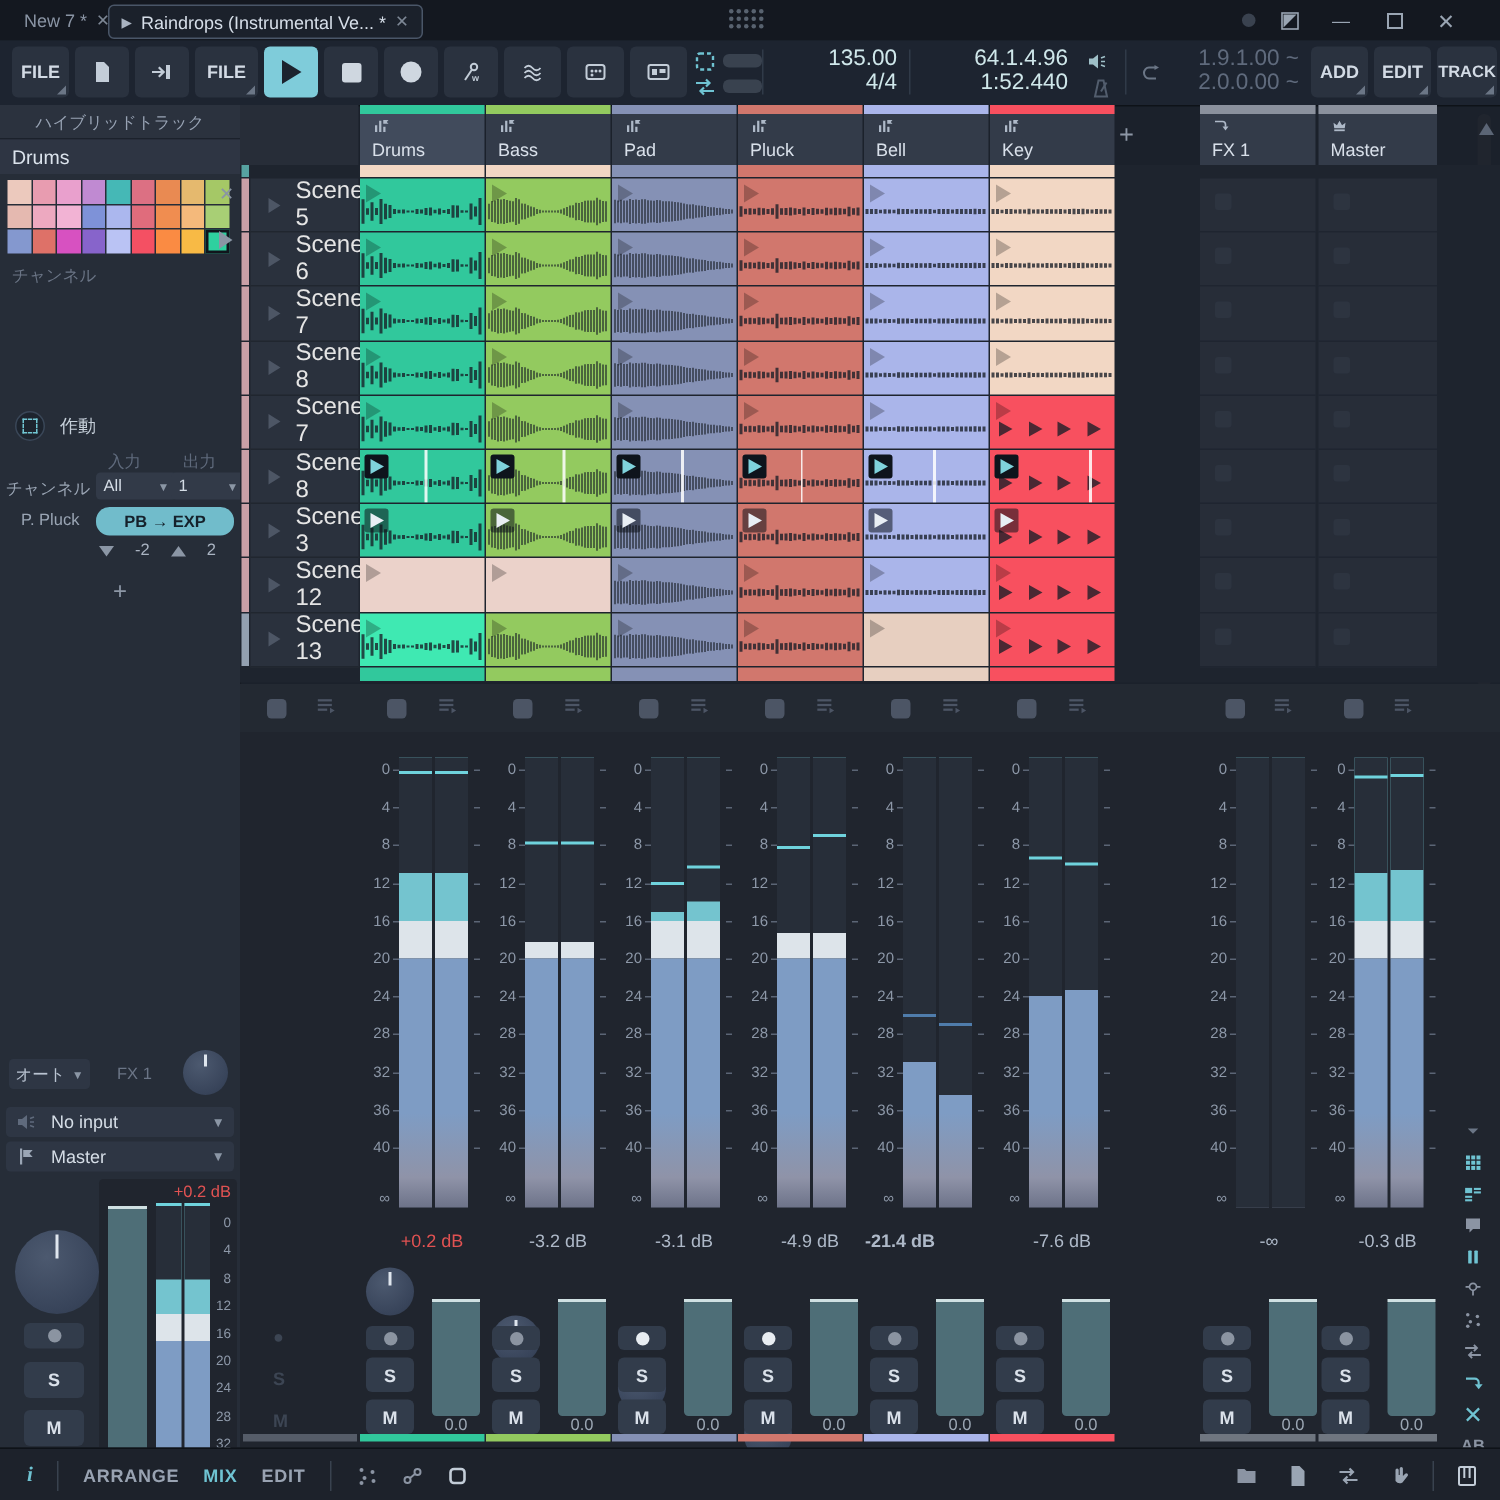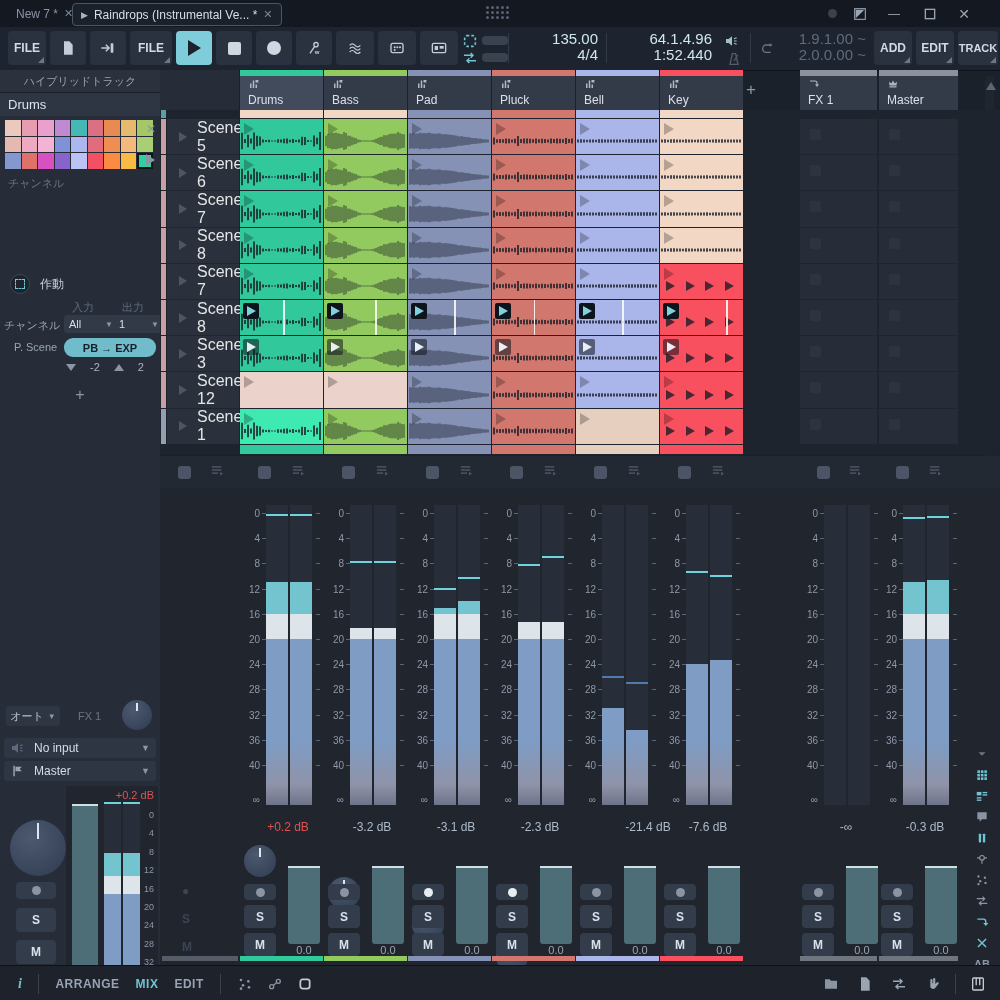--- a/index.html
+++ b/index.html
@@ -330,21 +330,21 @@
     <div class="sb-row dim" style="left:122px;top:230px;">出力</div>
     <div class="sb-row" style="left:4px;top:248px;color:#9aa5b4;">チャンネル</div>
     <div class="dd abs" style="left:64px;top:245px;width:44px;">
         <span>All</span>
         <span class="car">▼</span>
       </div>
     <div class="dd abs" style="left:114px;top:245px;width:40px;">
         <span>1</span>
         <span class="car">▼</span>
       </div>
-    <div class="sb-row" style="left:14px;top:271px;color:#9aa5b4;">P. Scene</div>
+    <div class="sb-row" style="left:14px;top:271px;color:#9aa5b4;">P. Pluck</div>
     <div class="pbexp abs" style="left:64px;top:268px;width:92px;">PB → EXP</div>
     <div class="stepper abs" style="left:66px;top:291px;">
       <span class="tri-dn"></span>
       <span>-2</span>
       <span class="tri-up"></span>
       <span>2</span>
     </div>
     <div class="sb-plus">+</div>
 
     <div class="sb-lower">
@@ -885,21 +885,21 @@
           <path d="M26 7l9 5l-9 5z" fill="rgba(24,30,38,0.78)"></path>
           <path d="M45 7l9 5l-9 5z" fill="rgba(24,30,38,0.78)"></path>
           <path d="M65 7l9 5l-9 5z" fill="rgba(24,30,38,0.78)"></path>
         </svg>
         <div class="ctri"></div>
       </div>
       <div class="emptycell" style="left: 800px; top: 372.4px; width: 77px; height: 35.2px;"></div>
       <div class="emptycell" style="left: 879px; top: 372.4px; width: 79px; height: 35.2px;"></div>
       <div class="scene-cell" style="left: 167px; top: 408.6px; width: 72px; height: 35.2px;">
         <div class="tri"></div>
-        <div class="lbl">Scene 1</div>
+        <div class="lbl">Scene 13</div>
       </div>
       <div class="abs" style="left: 161px; top: 408.6px; width: 5px; height: 35.2px; background: rgb(147, 160, 176);"></div>
       <div class="clip" style="left: 240px; top: 408.6px; width: 83px; height: 35.2px; background: rgb(63, 233, 178);">
         <svg width="83" height="24" style="position: absolute; bottom: 1px;">
           <path d="M2 3.8V20.2M5 9.9V14.1M8 5.8V18.2M11 9.6V14.4M14 3.6V20.4M17 6.8V17.2M20 7.6V16.4M23 10.4V13.6M26 10.9V13.1M29 10.7V13.3M32 11.4V12.6M35 11.4V12.6M38 10.3V13.7M41 10.6V13.4M44 9.7V14.3M47 9.4V14.6M50 10.8V13.2M53 10.0V14.0M56 11.0V13.0M59 10.4V13.6M62 7.8V16.2M65 8.0V16.0M68 11.1V12.9M71 11.4V12.6M74 6.6V17.4M77 8.7V15.3M80 3.0V21.0" stroke="rgba(24,30,38,0.78)" stroke-width="2" fill="none"></path>
         </svg>
         <div class="ctri"></div>
       </div>
       <div class="clip" style="left: 324px; top: 408.6px; width: 83px; height: 35.2px; background: rgb(147, 202, 95);">
         <svg width="83" height="24" style="position: absolute; bottom: 1px;">
@@ -1217,21 +1217,21 @@
         <div class="mlayer" style="top: 0px; height: 116.99px; background: rgb(39, 46, 57);"></div>
         <div class="mlayer" style="top: 58.66px; height: 2px; background: rgb(111, 211, 221);"></div>
       </div>
       <div class="mtrack" style="left: 542px; top: 505px; width: 22px; height: 300px;">
         <div class="mlayer" style="top: 0px; height: 108.8px; background: rgb(116, 196, 207);"></div>
         <div class="mlayer" style="top: 108.8px; height: 25.2px; background: rgb(221, 228, 234);"></div>
         <div class="mlayer" style="top: 134px; height: 166px; background: linear-gradient(rgb(126, 156, 196) 0%, rgb(126, 156, 196) 62%, rgb(143, 147, 168) 88%, rgb(109, 115, 137) 100%);"></div>
         <div class="mlayer" style="top: 0px; height: 116.99px; background: rgb(39, 46, 57);"></div>
         <div class="mlayer" style="top: 51.1px; height: 2px; background: rgb(111, 211, 221);"></div>
       </div>
-      <div class="dbl" style="left: 492px; top: 820px; width: 96px;">-2.3 dB</div>
+      <div class="dbl" style="left: 492px; top: 820px; width: 96px;">-4.9 dB</div>
       <div class="knob abs" style="left: 496px; top: 845px; width: 32px; height: 32px;"></div>
       <div class="recdot abs" style="left: 496px; top: 884px; width: 32px; height: 16px;">
         <i style="background: rgb(232, 237, 242);"></i>
       </div>
       <div class="btn-sm abs" style="left: 496px; top: 905px; width: 32px; height: 23px;">S</div>
       <div class="btn-sm abs" style="left: 496px; top: 933px; width: 32px; height: 23px;">M</div>
       <div class="fader" style="left: 540px; top: 866px; width: 32px; height: 78px;"></div>
       <div class="fader-val" style="left: 540px; top: 944px; width: 32px;">0.0</div>
       <div class="cstrip" style="left: 492px; top: 956px; width: 83px; background: rgb(209, 119, 109);"></div>
       <div class="mlabel" style="left: 578px; top: 508px; width: 18px;">0</div>
@@ -1275,21 +1275,21 @@
         <div class="mlayer" style="top: 0px; height: 203.3px; background: rgb(39, 46, 57);"></div>
         <div class="mlayer" style="top: 170.8px; height: 2px; background: rgb(79, 124, 171);"></div>
       </div>
       <div class="mtrack" style="left: 626px; top: 505px; width: 22px; height: 300px;">
         <div class="mlayer" style="top: 0px; height: 108.8px; background: rgb(116, 196, 207);"></div>
         <div class="mlayer" style="top: 108.8px; height: 25.2px; background: rgb(221, 228, 234);"></div>
         <div class="mlayer" style="top: 134px; height: 166px; background: linear-gradient(rgb(126, 156, 196) 0%, rgb(126, 156, 196) 62%, rgb(143, 147, 168) 88%, rgb(109, 115, 137) 100%);"></div>
         <div class="mlayer" style="top: 0px; height: 225.35px; background: rgb(39, 46, 57);"></div>
         <div class="mlayer" style="top: 177.1px; height: 2px; background: rgb(79, 124, 171);"></div>
       </div>
-      <div class="dbl" style="left: 600px; top: 820px; width: 96px;">-21.4 dB</div>
+      <div class="dbl" style="left: 552px; top: 820px; width: 96px; font-weight: bold;">-21.4 dB</div>
       <div class="knob abs" style="left: 580px; top: 845px; width: 32px; height: 32px;"></div>
       <div class="recdot abs" style="left: 580px; top: 884px; width: 32px; height: 16px;">
         <i></i>
       </div>
       <div class="btn-sm abs" style="left: 580px; top: 905px; width: 32px; height: 23px;">S</div>
       <div class="btn-sm abs" style="left: 580px; top: 933px; width: 32px; height: 23px;">M</div>
       <div class="fader" style="left: 624px; top: 866px; width: 32px; height: 78px;"></div>
       <div class="fader-val" style="left: 624px; top: 944px; width: 32px;">0.0</div>
       <div class="cstrip" style="left: 576px; top: 956px; width: 83px; background: rgb(170, 181, 234);"></div>
       <div class="mlabel" style="left: 662px; top: 508px; width: 18px;">0</div>

